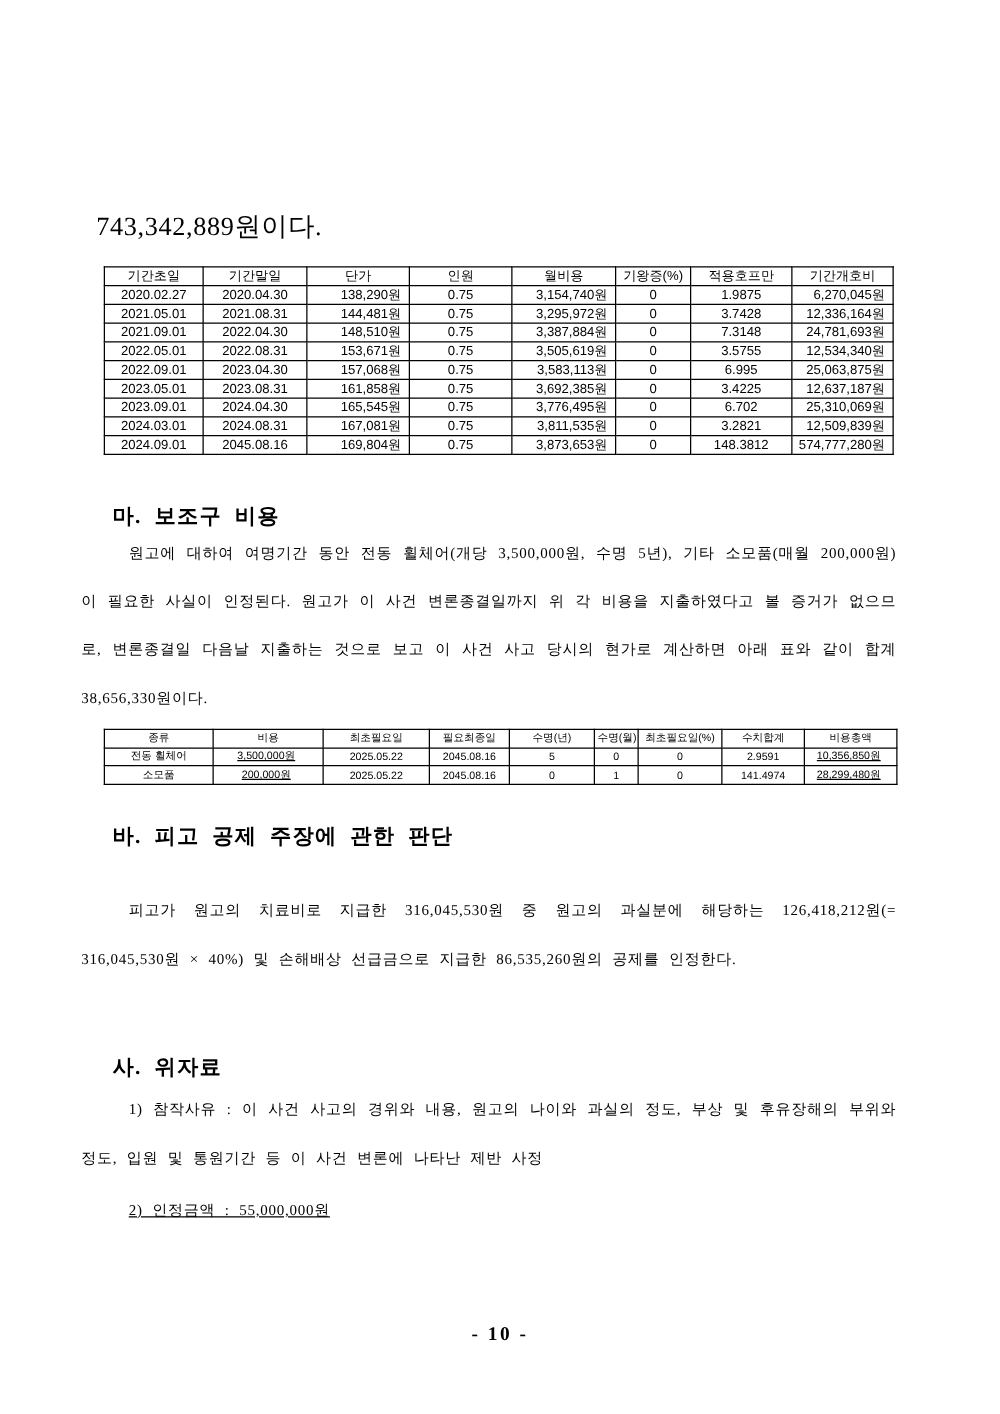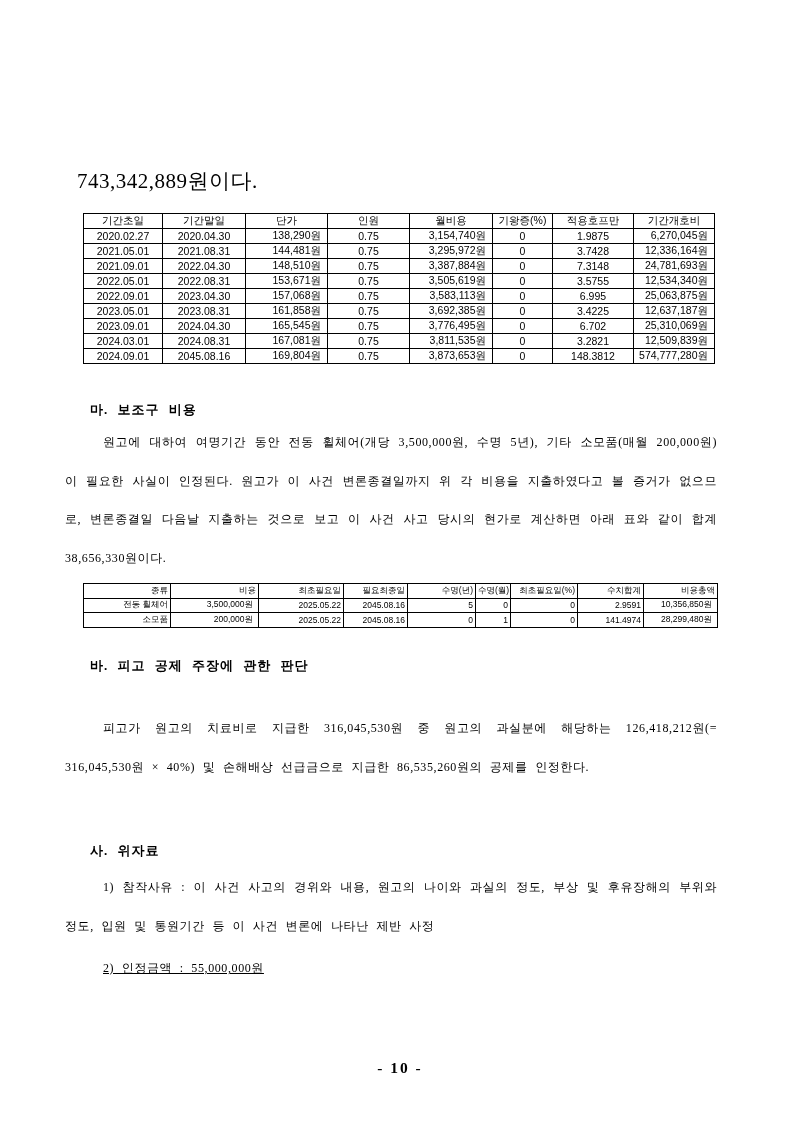--- a/index.html
+++ b/index.html
@@ -6,21 +6,21 @@
   html, body { width: 800px; height: 1131px; background: #ffffff; overflow: hidden; }
   body { position: relative; font-family: "Liberation Serif", serif; color: #000; }
 
   .abs { position: absolute; }
 
   
   .topline {
     left: 77px; top: 167px; font-size: 21px; letter-spacing: 0.5px;
   }
   .heading {
-    font-size: 13px; font-weight: bold; letter-spacing: 1px; word-spacing: 5px;
+    font-size: 17px; font-weight: bold; letter-spacing: 1px; word-spacing: 5px;
   }
   .h-ma { left: 90px; top: 401px; }
   .h-ba { left: 90px; top: 657px; }
   .h-sa { left: 90px; top: 842px; }
 
   .para {
     left: 65px; width: 652px; font-size: 12px; line-height: 38.5px;
     text-align: justify; text-indent: 38px; letter-spacing: 0.6px; word-spacing: 4px;
   }
   .p-ma { top: 423px; }
@@ -35,22 +35,22 @@
 
   
   table { border-collapse: collapse; table-layout: fixed; }
   td, th { border: 1px solid #000; overflow: hidden; white-space: nowrap; font-weight: normal; }
 
   .t1 { left: 83px; top: 213px; width: 631px; font-family: "Liberation Sans", sans-serif; }
   .t1 td, .t1 th { font-size: 10.5px; height: 13.7px; text-align: center; padding: 0 3px; }
   .t1 td:nth-child(3), .t1 td:nth-child(5), .t1 td:nth-child(8) { text-align: right; padding-right: 6px; }
 
   .t2 { left: 83px; top: 583px; width: 634px; font-family: "Liberation Sans", sans-serif; }
-  .t2 td, .t2 th { font-size: 8.5px; height: 14.6px; text-align: right; padding: 0 2px; }
-  .t2 td:nth-child(2), .t2 td:nth-child(9) { text-align: right; padding-right: 5px; }
+  .t2 td, .t2 th { font-size: 8.5px; height: 14.6px; text-align: center; padding: 0 2px; }
+  .t2 td:nth-child(2), .t2 td:nth-child(9) { text-align: center; padding-right: 5px; text-decoration: underline; }
 </style>
 </head>
 <body>
 
 <div class="abs topline">743,342,889원이다.</div>
 
 <table class="abs t1">
   <colgroup>
     <col style="width:79px">
       <col style="width:83px">

